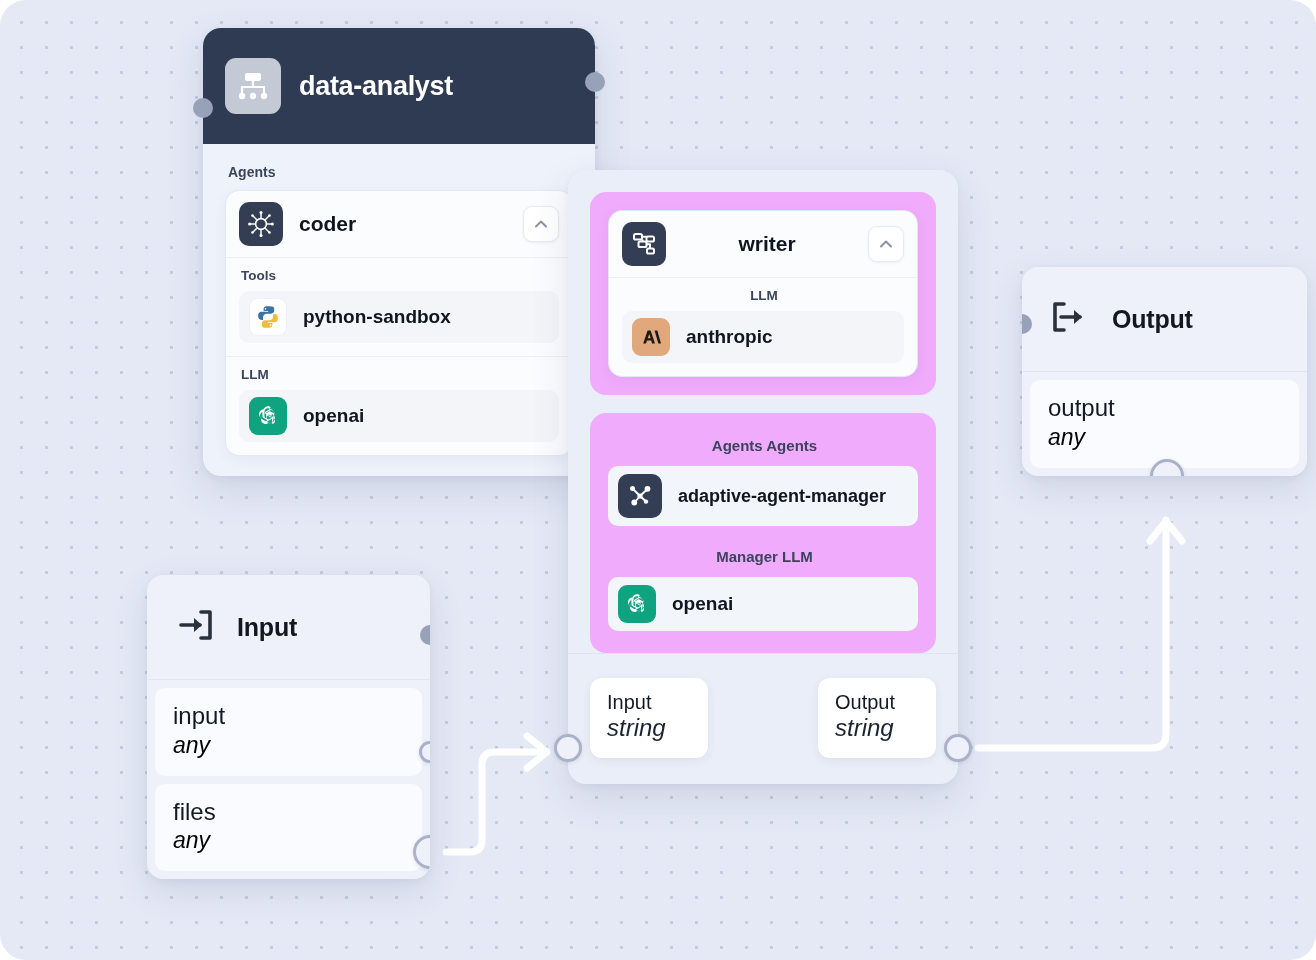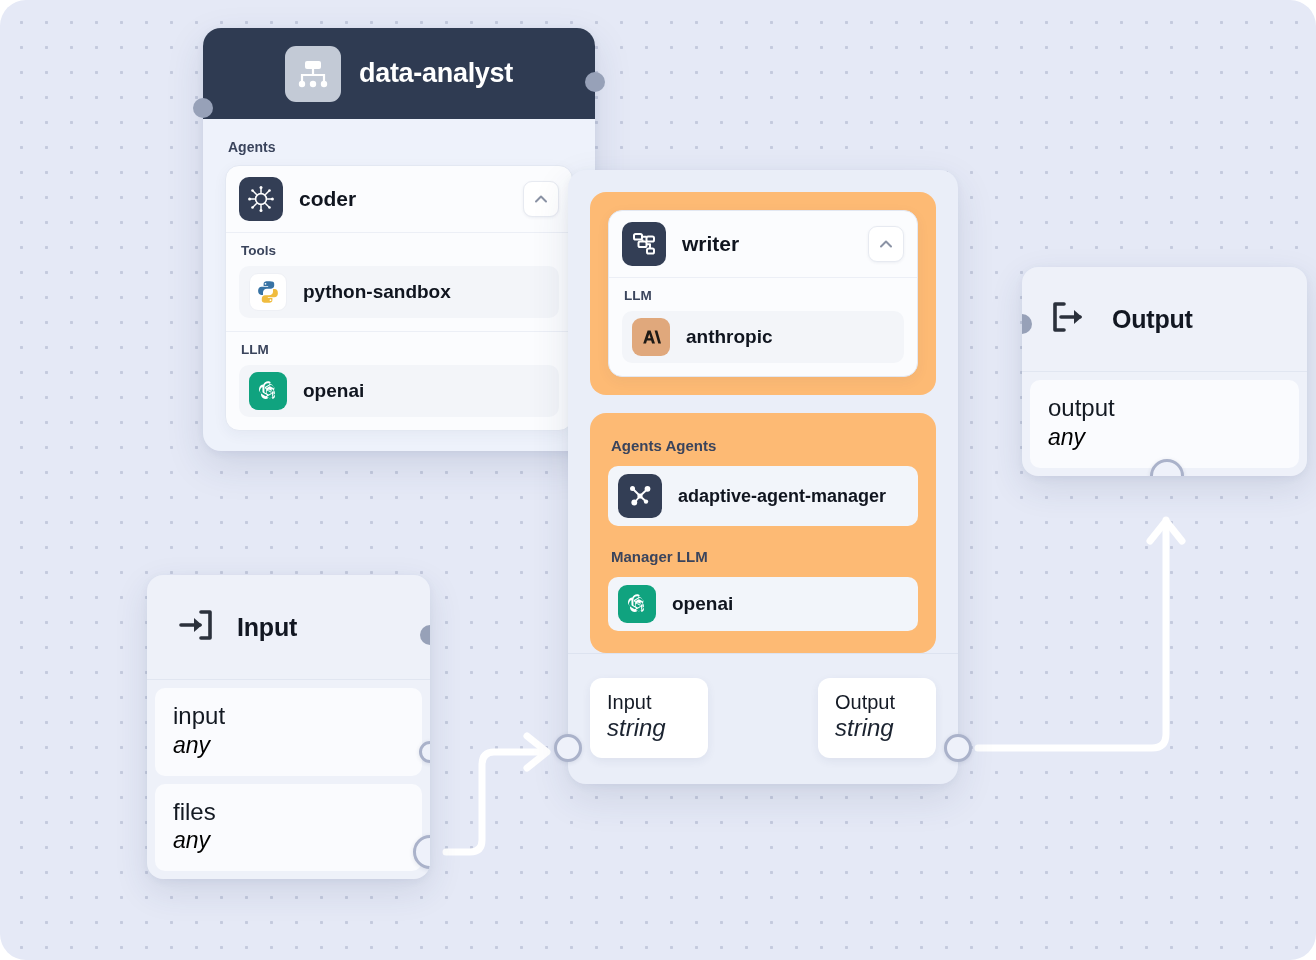--- a/index.html
+++ b/index.html
@@ -30,24 +30,23 @@
 
   
   #node-analyst {
     left: 203px; top: 28px; width: 392px;
     background: #eef2fb;
     border-radius: 18px;
     box-shadow: 0 14px 38px rgba(40,55,100,0.13), 0 2px 8px rgba(40,55,100,0.06);
   }
   .analyst-header {
     display: flex; align-items: center; gap: 18px;
-    height: 91px; padding: 0 22px;
+    height: 116px; padding: 0 22px;
     background: #2f3b52;
     border-radius: 18px 18px 0 0;
-    justify-content: center;
   }
   .analyst-title { color: #ffffff; font-size: 27px; font-weight: 700; letter-spacing: -0.3px; }
   .icon-sq { border-radius: 11px; display: flex; align-items: center; justify-content: center; flex: none; }
   .icon-56 { width: 56px; height: 56px; }
   .icon-44 { width: 44px; height: 44px; border-radius: 10px; }
   .icon-38 { width: 38px; height: 38px; border-radius: 9px; }
   .icon-light { background: #c3cad6; }
   .icon-dark { background: #333e55; }
 
   .analyst-body { padding: 16px 22px 20px 22px; }
@@ -81,21 +80,21 @@
   }
   .res-name { font-size: 19px; font-weight: 600; color: #10151f; }
 
   
   #node-group {
     left: 568px; top: 170px; width: 390px;
     background: #eaeef8;
     border-radius: 18px;
     box-shadow: 0 14px 38px rgba(40,55,100,0.12), 0 2px 8px rgba(40,55,100,0.05);
   }
-  .group-panel { background: #fdba74; border-radius: 16px; margin: 22px 22px 0 22px; padding: 18px; }
+  .group-panel { background: #f0abfc; border-radius: 16px; margin: 22px 22px 0 22px; padding: 18px; text-align: center; }
   .group-panel.second { margin-top: 18px; padding: 20px 18px 22px 18px; }
   .group-foot {
     border-top: 1px solid #dde3f0;
     padding: 24px 22px 26px 22px;
     display: flex; justify-content: space-between; align-items: center;
   }
   .io-chip {
     background: #ffffff; border-radius: 12px; padding: 13px 17px 15px 17px;
     min-width: 118px;
     box-shadow: 0 3px 10px rgba(40,55,100,0.07);

